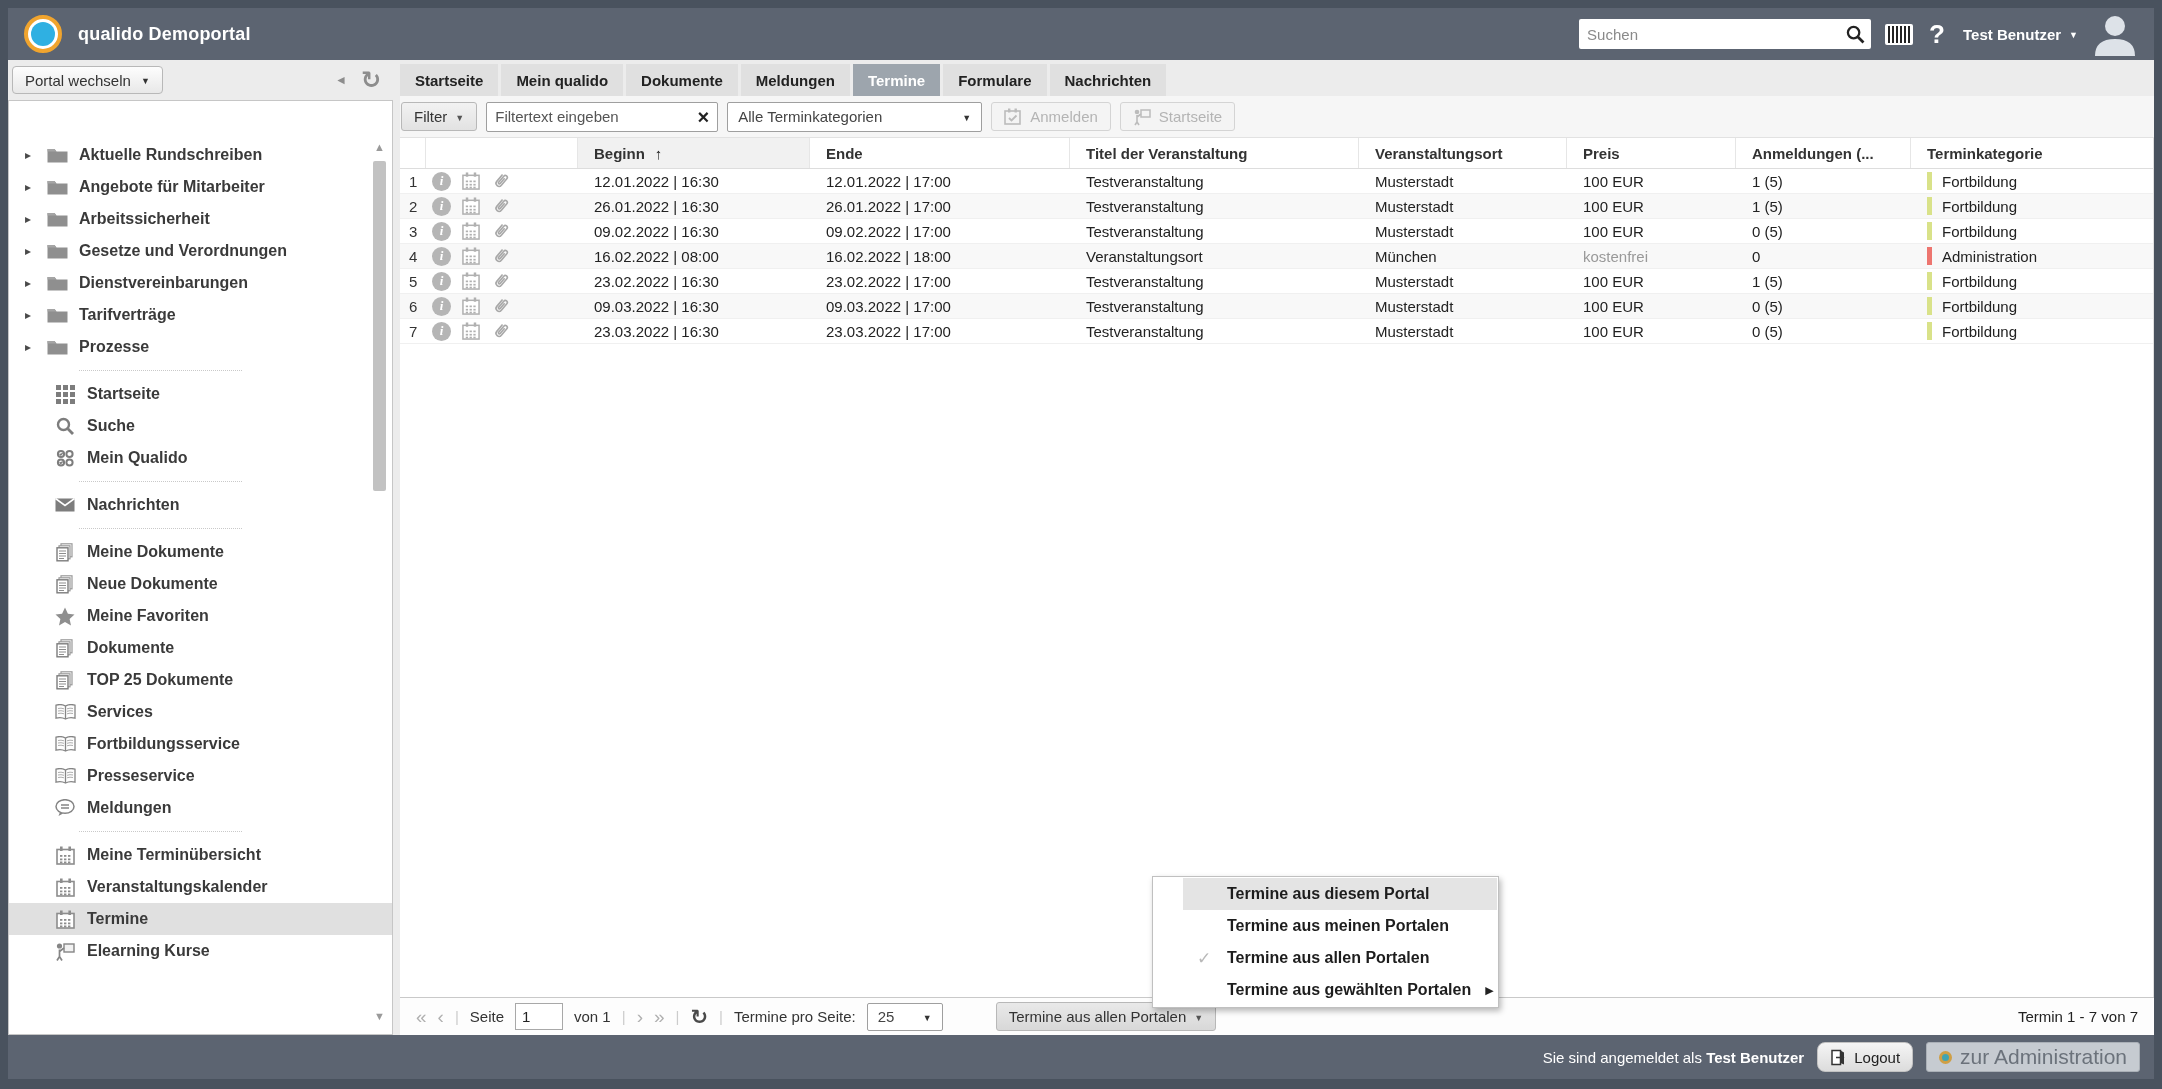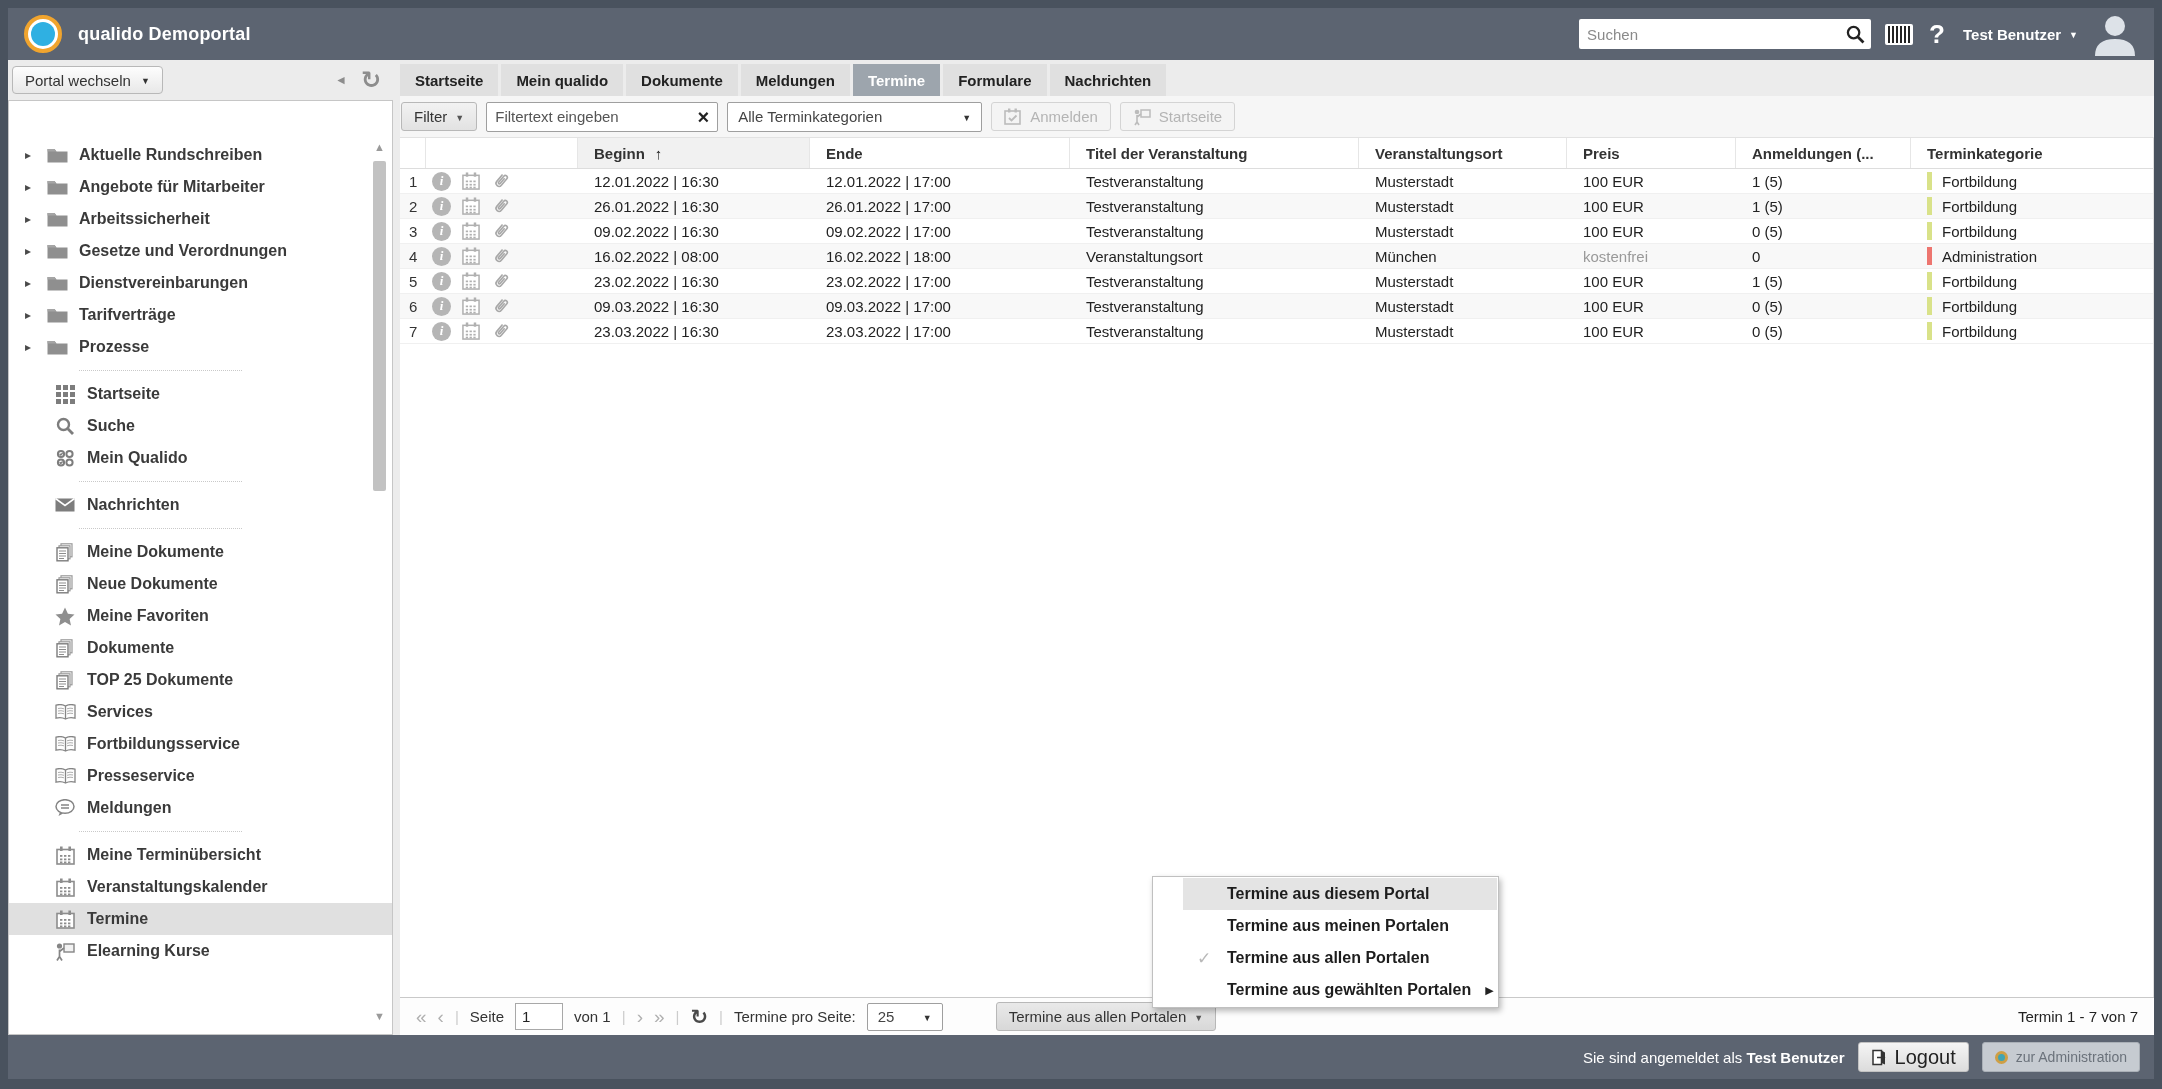--- a/index.html
+++ b/index.html
@@ -109,22 +109,22 @@
   .pg-nav { color: #b0b0b0; font-size: 19px; cursor: pointer; line-height: 1; }
   .pg-sep { color: #ccc; }
   .page-input { width: 48px; height: 27px; border: 1px solid #a8a8a8; font-size: 15px; padding: 0 6px; font-family: inherit; color: #222; }
   .pg-refresh { color: #4a4a4a; font-size: 21px; font-weight: 700; cursor: pointer; }
   .pp-select { width: 76px; height: 28px; }
   .portal-filter-btn { margin-left: 42px; background: linear-gradient(#e9e9e9,#d8d8d8); }
   .range-label { margin-left: auto; font-size: 15px; color: #222; }
   
   .footer { height: 44px; flex: 0 0 auto; background: #5c6471; display: flex; align-items: center; justify-content: flex-end; gap: 13px; padding: 0 14px; color: #fff; font-size: 15px; }
   .footer .uname { font-weight: 700; }
-  .logout-btn { background: linear-gradient(#f5f5f5,#dcdcdc); border: 1px solid #c2c2c2; border-radius: 3px; height: 30px; padding: 0 12px; display: inline-flex; align-items: center; gap: 7px; font-size: 20px; color: #222; cursor: pointer; }
-  .admin-btn { background: #c6cbd1; border: 1px solid #aab0b7; border-radius: 3px; height: 30px; padding: 0 12px; display: inline-flex; align-items: center; gap: 8px; font-size: 14px; color: #6b727b; cursor: pointer; }
+  .logout-btn { background: linear-gradient(#f5f5f5,#dcdcdc); border: 1px solid #c2c2c2; border-radius: 8px; height: 30px; padding: 0 12px; display: inline-flex; align-items: center; gap: 7px; font-size: 15px; color: #222; cursor: pointer; }
+  .admin-btn { background: #c6cbd1; border: 1px solid #aab0b7; border-radius: 3px; height: 30px; padding: 0 12px; display: inline-flex; align-items: center; gap: 8px; font-size: 21px; color: #6b727b; cursor: pointer; }
   .admin-dot { width: 13px; height: 13px; border-radius: 50%; background: #41a4b2; border: 3px solid #cf9f45; }
   
   .ctx-menu { position: absolute; left: 1152px; top: 876px; width: 347px; background: #fff; border: 1px solid #c0c0c0; box-shadow: 2px 3px 6px rgba(0,0,0,.28); z-index: 50; padding: 1px; }
   .ctx-item { height: 32px; display: flex; align-items: center; position: relative; padding: 0 10px 0 44px; font-size: 16px; font-weight: 600; color: #1d1d1d; cursor: pointer; white-space: nowrap; margin-left: 29px; }
   .ctx-item.hover { background: #e4e4e4; }
   .ctx-check { position: absolute; left: 14px; color: #b9b9b9; font-weight: 700; font-size: 17px; }
   .ctx-sub { margin-left: auto; font-size: 11px; color: #222; padding-left: 14px; }
   svg { display: block; }
 </style>
 </head>

